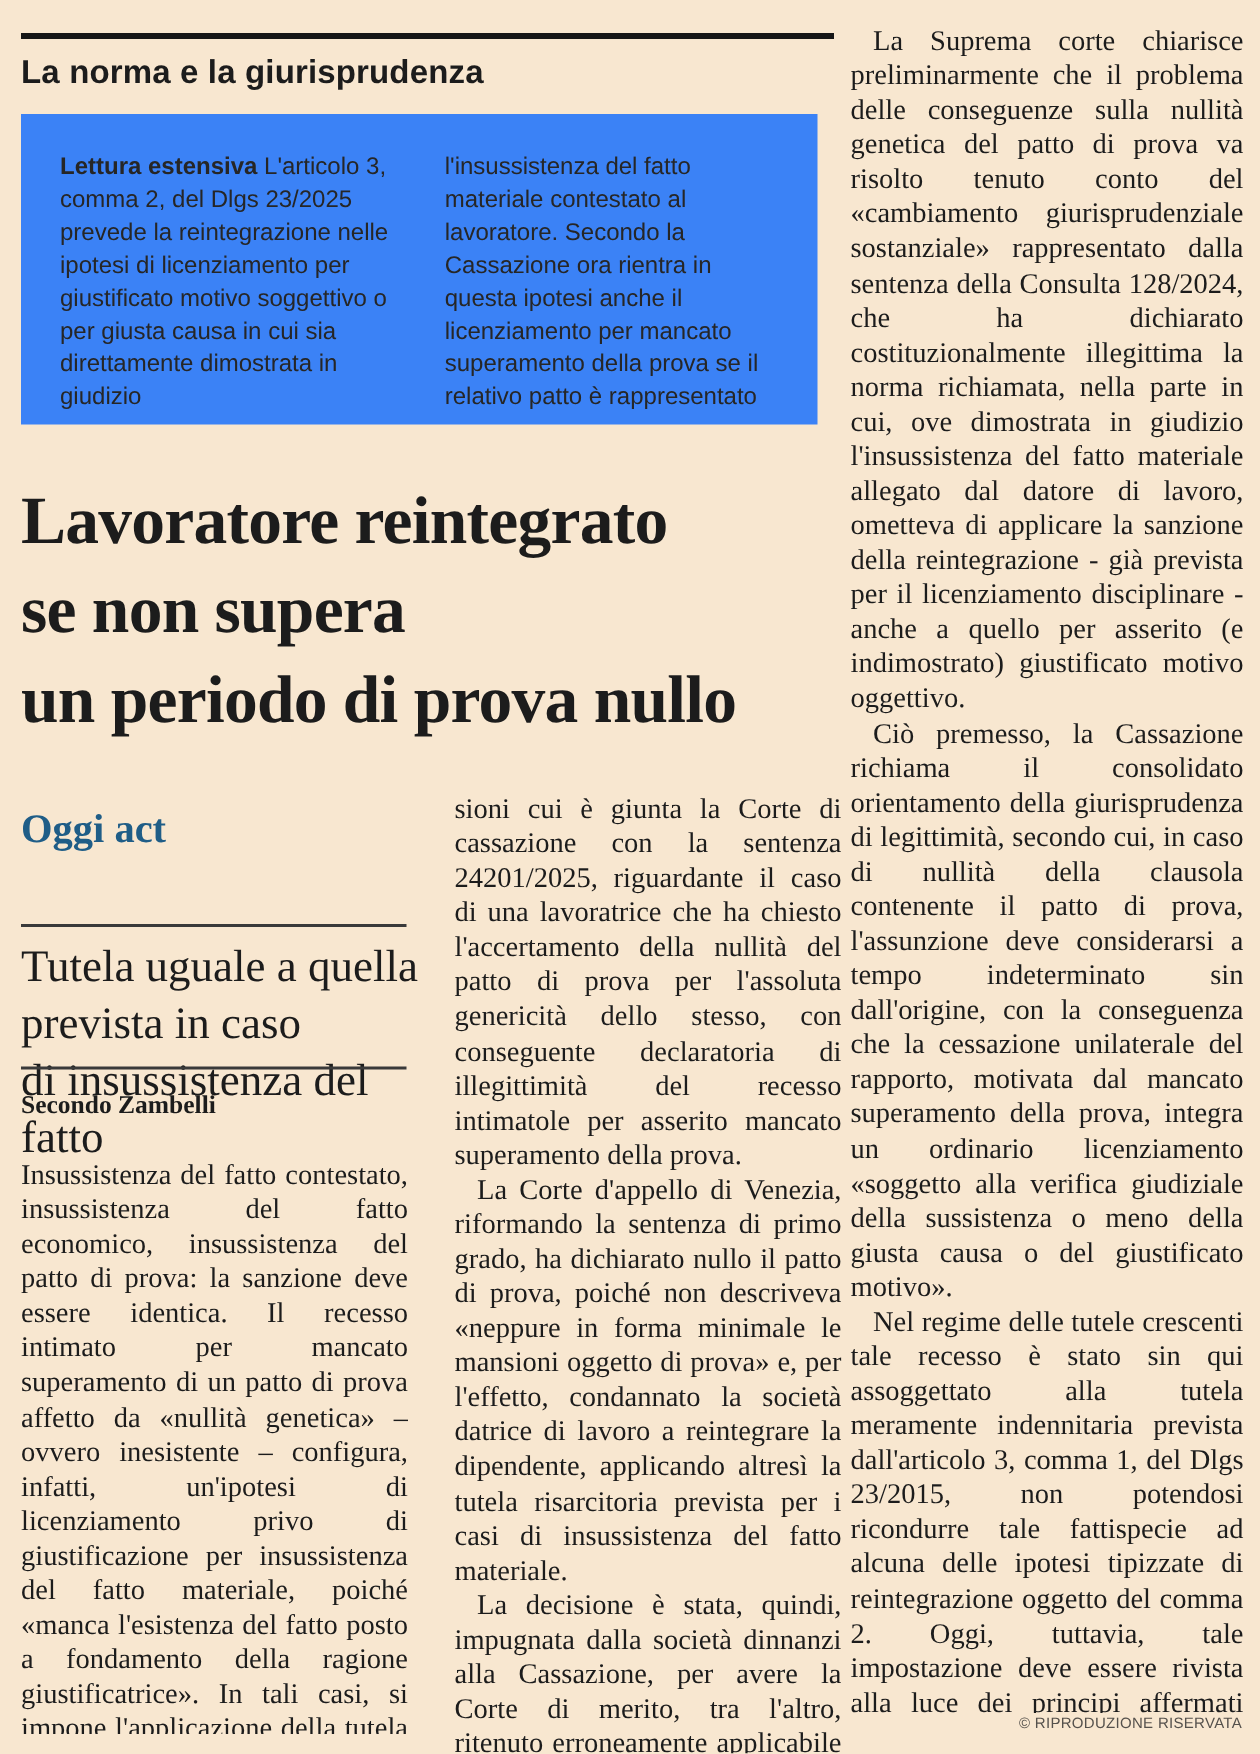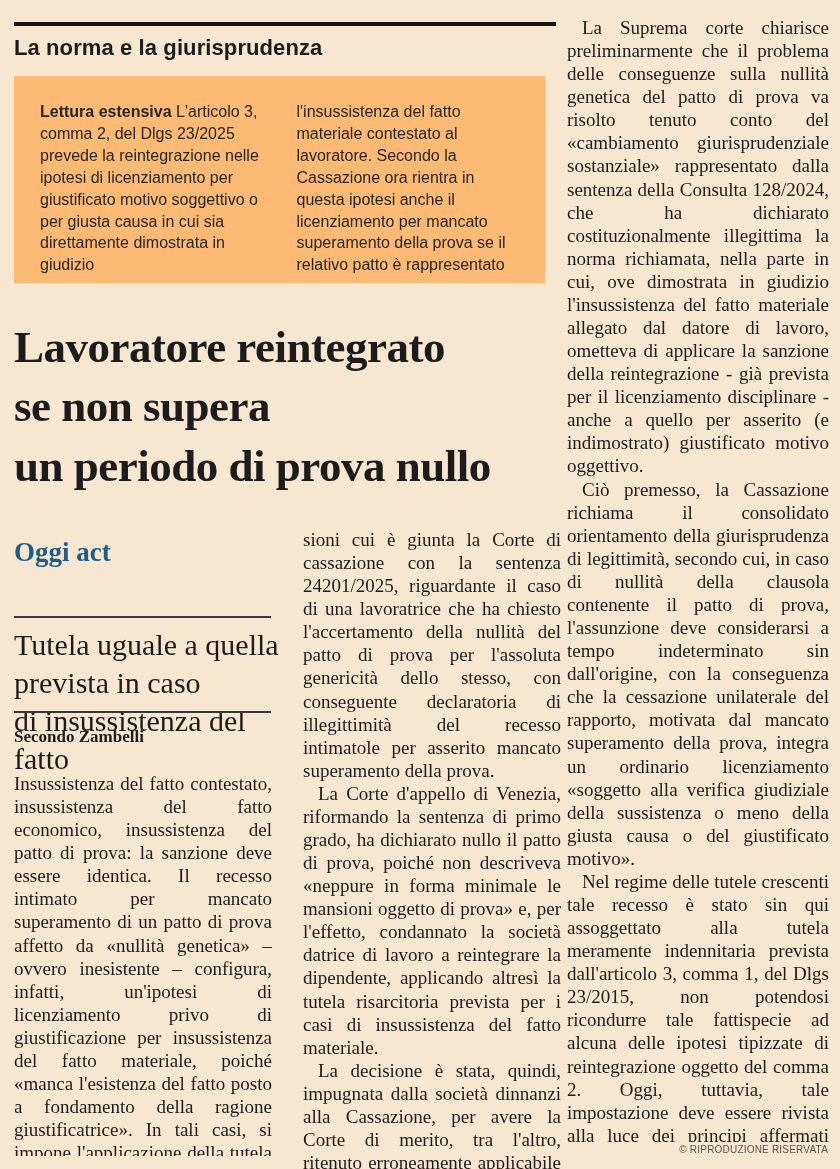--- a/index.html
+++ b/index.html
@@ -16,21 +16,21 @@
     width:542px; height:4px; background:#161616;
   }
   .kicker {
     position:absolute; left:14px; top:35px;
     font-family:"Liberation Sans", sans-serif;
     font-weight:bold; font-size:22px; letter-spacing:0.1px;
   }
   .info-box {
     position:absolute; left:14px; top:76px;
     width:531px; height:207px;
-    background:#fdba74;
+    background:#3b82f6;
     box-sizing:border-box;
     padding:25px 24px 0 26px;
     display:flex; gap:32px;
     font-family:"Liberation Sans", sans-serif;
     font-size:16px; line-height:1.37; color:#262626;
   }
   .info-col { flex:1; }
   .info-title { font-weight:bold; }
   .headline {
     position:absolute; left:14px; top:318px; width:550px;

